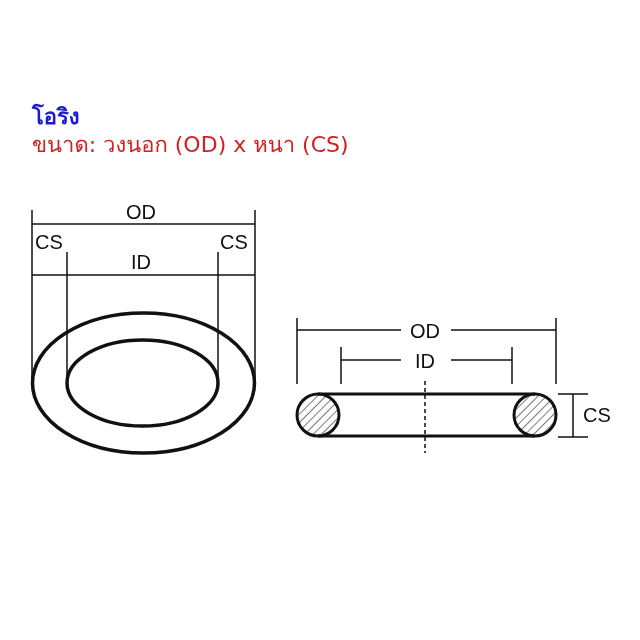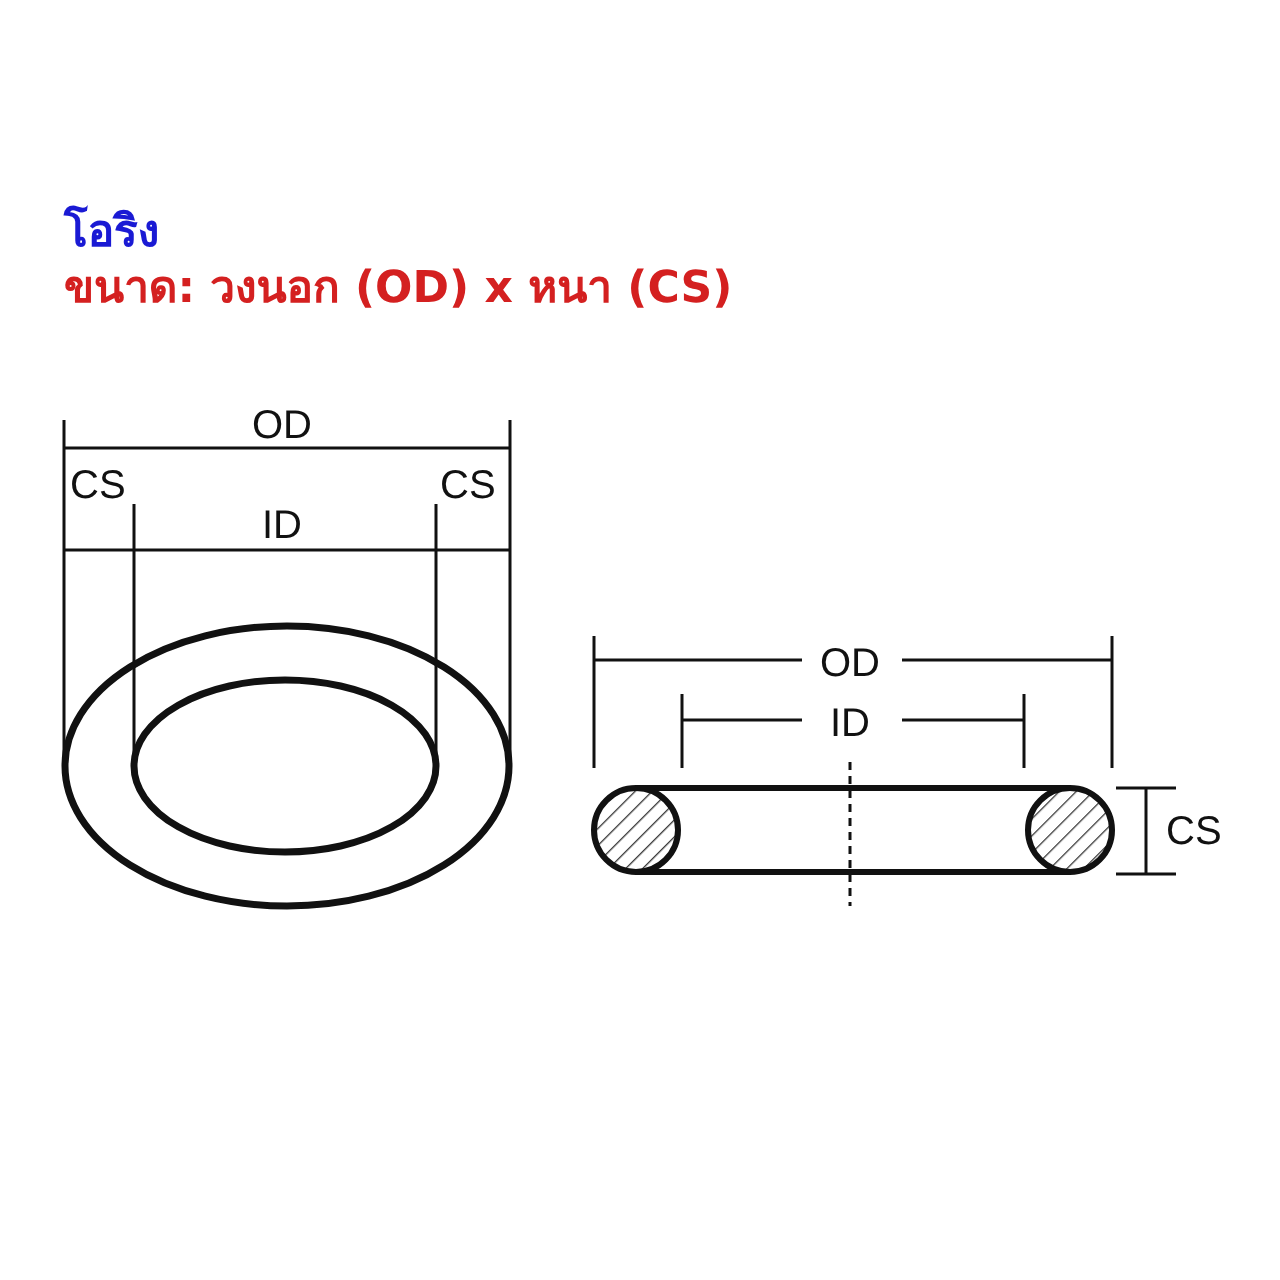--- a/index.html
+++ b/index.html
@@ -1,20 +1,20 @@
 <!DOCTYPE html>
 <html><head>
   <meta charset="utf-8">
   <style>
     html, body { margin: 0; padding: 0; background: #ffffff; }
     body { width: 640px; height: 640px; position: relative; overflow: hidden;
            font-family: "DejaVu Sans", sans-serif; }
     .title { position: absolute; left: 32px; top: 94px; font-size: 22px; font-weight: bold;
              color: #1a1ad4; line-height: 26px; white-space: nowrap; margin-top: 10px; }
-    .subtitle { position: absolute; left: 32px; top: 131px; font-size: 22px; font-weight: bold;
+    .subtitle { position: absolute; left: 32px; top: 131px; font-size: 22px; font-weight: normal;
                 color: #d42020; line-height: 28px; white-space: nowrap; }
     svg { position: absolute; left: 0; top: 0; }
     .lbl { font-family: "Liberation Sans", sans-serif; font-size: 20px; fill: #111; }
   </style>
 </head>
 <body>
 
 <div class="title">โอริง</div>
 <div class="subtitle">ขนาด: วงนอก (OD) x หนา (CS)</div>
 

